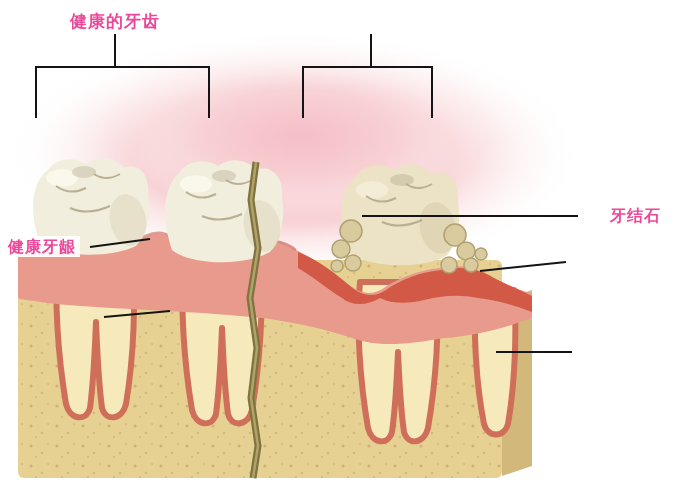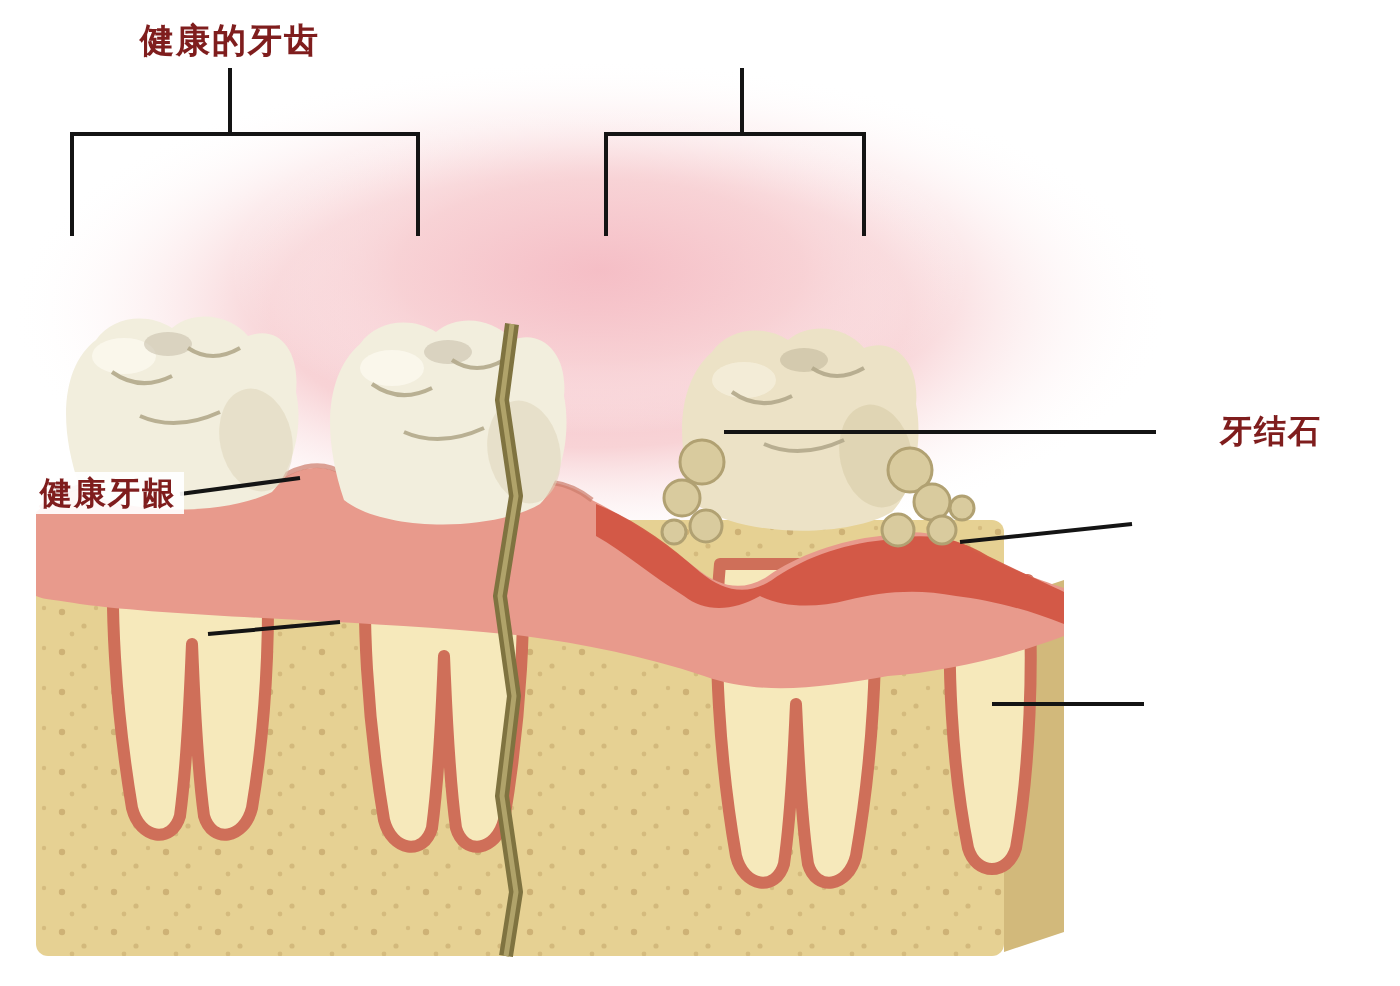--- a/index.html
+++ b/index.html
@@ -2,25 +2,25 @@
 <html><head>
 <meta charset="utf-8">
 <style>
   html,body { margin:0; padding:0; background:#ffffff; }
   .stage {
     position:relative; width:700px; height:493px; background:#ffffff;
     overflow:hidden; font-family:"DejaVu Sans", sans-serif;
   }
   .stage svg { position:absolute; left:0; top:0; }
   .lbl {
-    position:absolute; font-weight:bold; font-size:16px; color:#7f1d1d;
+    position:absolute; font-weight:bold; font-size:16px; color:#ec4899;
     letter-spacing:1px; white-space:nowrap; line-height:1.2;
   }
   .lbl.title { font-size:17px; }
-  .lbl.boxed { background:rgba(255,255,255,0.92); padding:1px 4px;margin-left:12px; }
+  .lbl.boxed { background:rgba(255,255,255,0.92); padding:1px 4px; }
 </style>
 </head>
 <body>
 
 <div class="stage">
 
   <svg width="700" height="493" viewBox="0 0 700 493">
     <defs>
       <radialGradient id="glow" cx="0.5" cy="0.5" r="0.5">
         <stop offset="0" stop-color="#f5bdc5"></stop>

